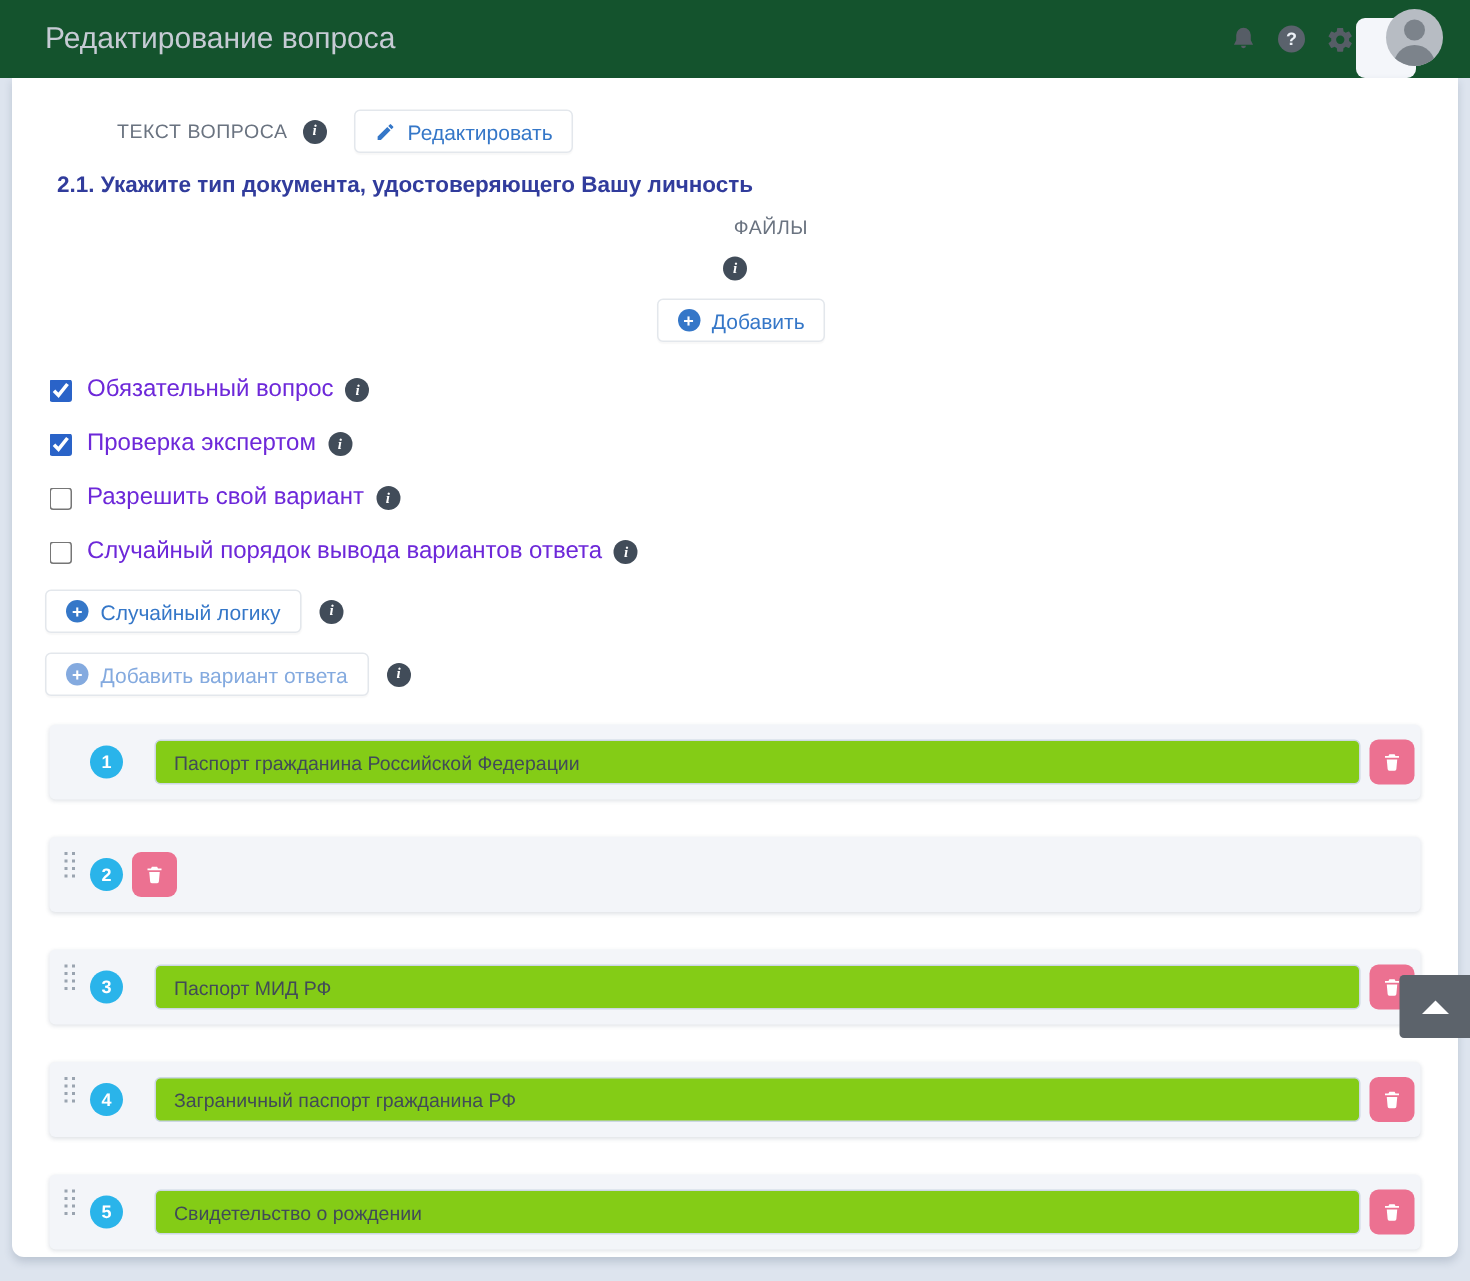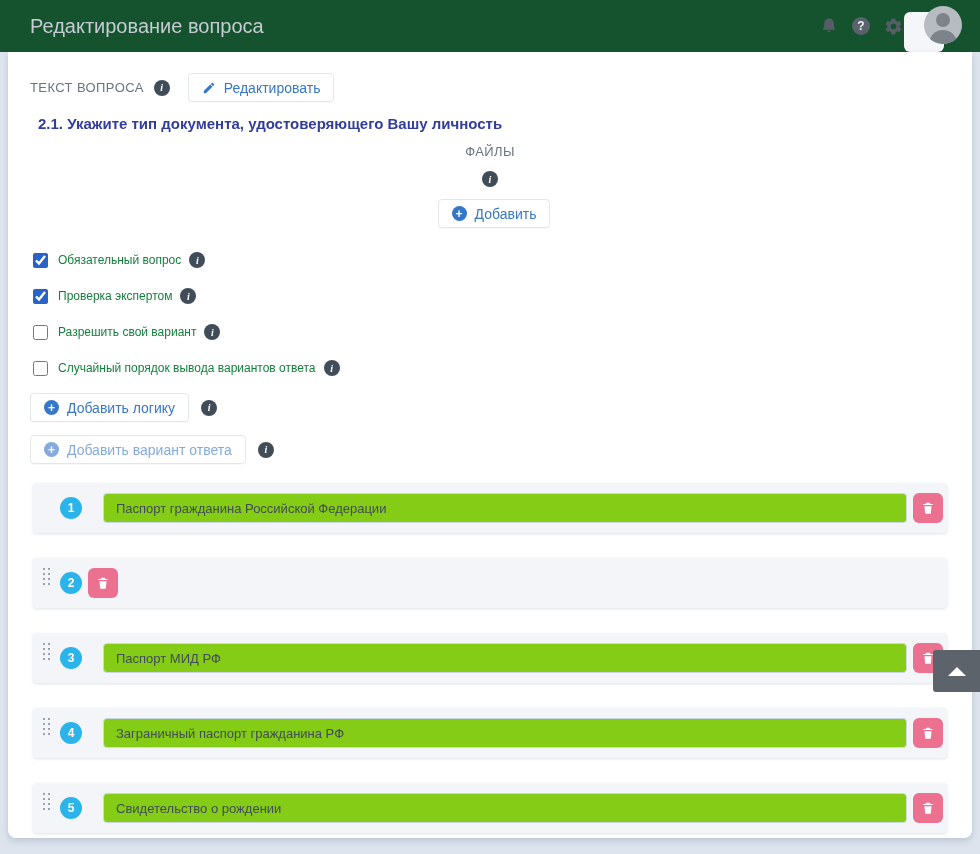--- a/index.html
+++ b/index.html
@@ -46,21 +46,21 @@
     position: absolute; left: 8px; right: 8px; top: 52px; height: 786px;
     background: #ffffff;
     border-radius: 0 0 8px 8px;
     box-shadow: 0 3px 6px rgba(40,60,90,0.18);
     padding: 21px 22px 0 22px;
     overflow: hidden;
   }
 
   .label-row { display: flex; align-items: center; gap: 10px; }
   .section-label {
-    font-size: 13px; color: #6a7380; letter-spacing: 0.4px;
+    font-size: 13px; color: #6a7380; letter-spacing: 0.4px; margin-left: 48px;
   }
   .info-icon {
     width: 16px; height: 16px; border-radius: 50%; background: #414c59;
     color: #fff; font-size: 10px; font-weight: bold; font-style: italic;
     display: inline-flex; align-items: center; justify-content: center;
     flex: 0 0 auto; cursor: pointer; font-family: "Liberation Serif", serif;
   }
 
   .btn {
     display: inline-flex; align-items: center; gap: 8px;
@@ -86,21 +86,21 @@
     font-size: 15px; font-weight: 700; color: #313c9c;
   }
 
   .hint-row { margin: 0 0 17px 3px; }
   .files-row { display: flex; align-items: center; gap: 12px; margin-bottom: 21px; flex-direction: column; }
 
   .cb-row { display: flex; align-items: center; gap: 8px; height: 22px; margin-bottom: 14px; margin-left: 3px; }
   .cb-row input[type="checkbox"] {
     width: 15px; height: 15px; accent-color: #2a63c8; cursor: pointer; margin-right: 2px;
   }
-  .cb-label { font-size: 12px; color: #15803d; }
+  .cb-label { font-size: 16px; color: #6d28d9; }
 
   .logic-row { display: flex; align-items: center; gap: 12px; margin: 10px 0 13px 0; }
   .answer-add-row { display: flex; align-items: center; gap: 12px; margin: 0 0 19px 0; }
 
   
   .answer-card {
     position: relative;
     height: 50px; margin: 0 3px 25px 3px;
     background: #f3f5f9; border-radius: 4px;
     box-shadow: 0 1px 3px rgba(40,60,90,0.15);
@@ -215,21 +215,21 @@
   </div>
   <div class="cb-row">
     <input type="checkbox" style="">
     <span class="cb-label">Случайный порядок вывода вариантов ответа</span>
     <span class="info-icon">i</span>
   </div>
 
   <div class="logic-row">
     <button class="btn btn-blue">
       <span class="plus-circle">+</span>
-      <span>Добавить логику</span>
+      <span>Случайный логику</span>
     </button>
     <span class="info-icon">i</span>
   </div>
 
   <div class="answer-add-row">
     <button class="btn btn-lightblue">
       <span class="plus-circle light">+</span>
       <span>Добавить вариант ответа</span>
     </button>
     <span class="info-icon">i</span>

